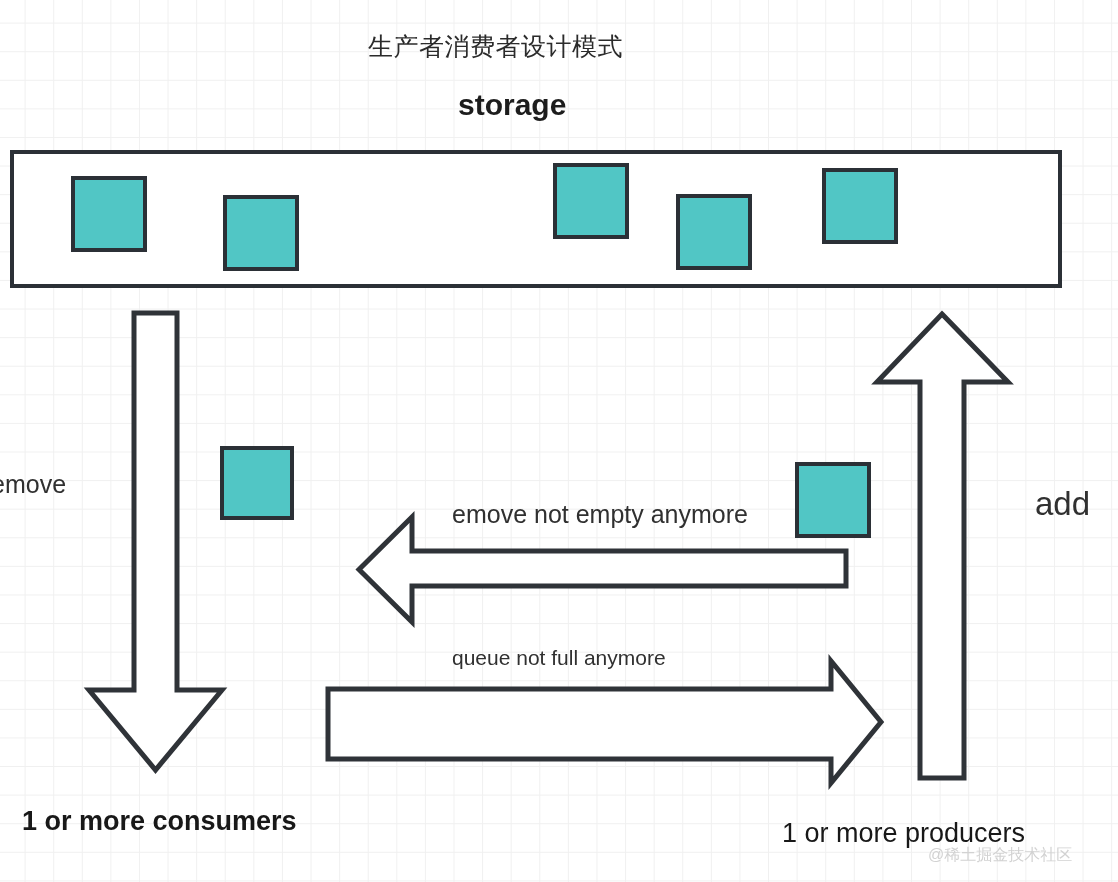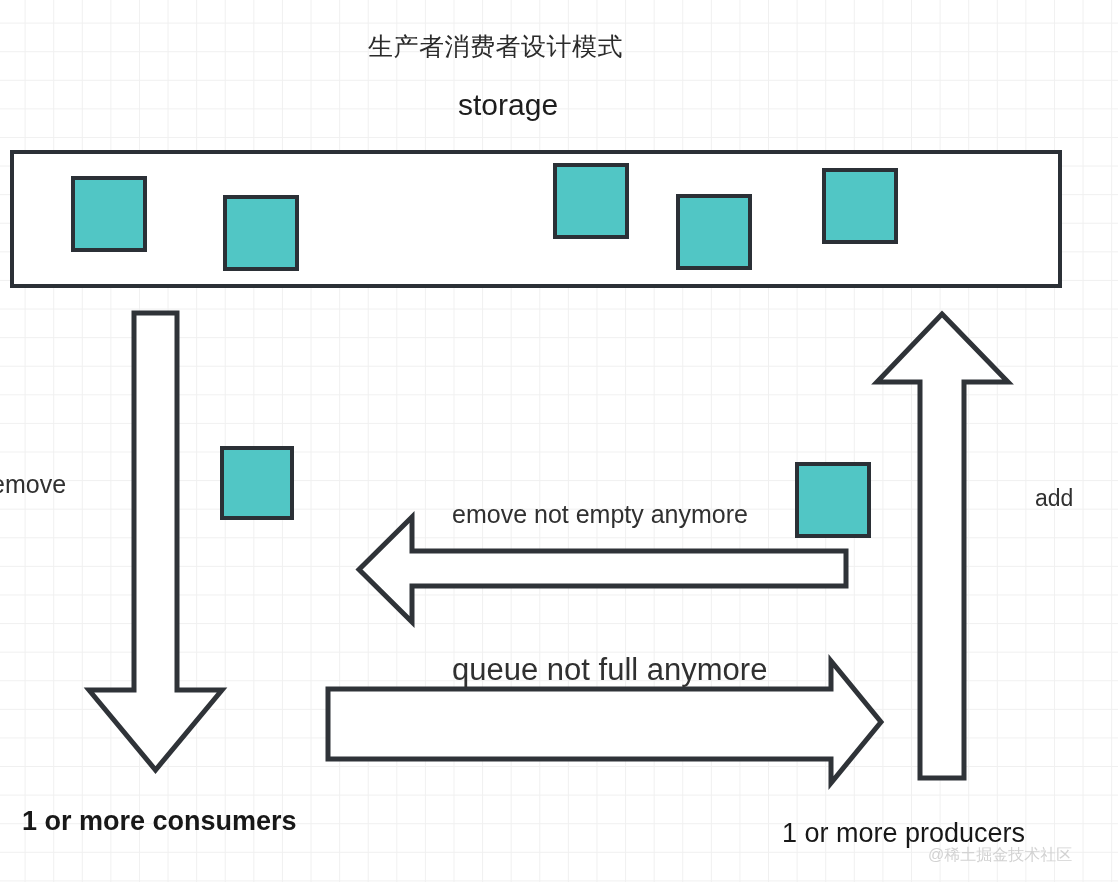--- a/index.html
+++ b/index.html
@@ -27,48 +27,47 @@
   .title-cn {
     left: 368px; top: 30px;
     font-size: 25px;
     color: #2b2b2b;
     letter-spacing: 0.5px;
     white-space: nowrap;
   }
   .storage-label {
     left: 458px; top: 88px;
     font-size: 30px;
-    font-weight: 400;
+    font-weight: 700;
     color: #1d1d1d;
     white-space: nowrap;
   }
   .remove-label {
     left: -9px; top: 470px;
     font-size: 25px;
     color: #303030;
     white-space: nowrap;
   }
   .add-label {
     left: 1035px; top: 485px;
-    font-size: 23px;
+    font-size: 33px;
     color: #303030;
     white-space: nowrap;
   }
   .not-empty-label {
     left: 452px; top: 500px;
     font-size: 25px;
     color: #303030;
     white-space: nowrap;
   }
   .not-full-label {
     left: 452px; top: 646px;
-    font-size: 31px;
+    font-size: 21px;
     color: #303030;
     white-space: nowrap;
-    margin-top: 6px;
   }
   .consumers-label {
     left: 22px; top: 806px;
     font-size: 27px;
     font-weight: 700;
     color: #181818;
     white-space: nowrap;
   }
   .producers-label {
     left: 782px; top: 818px;

